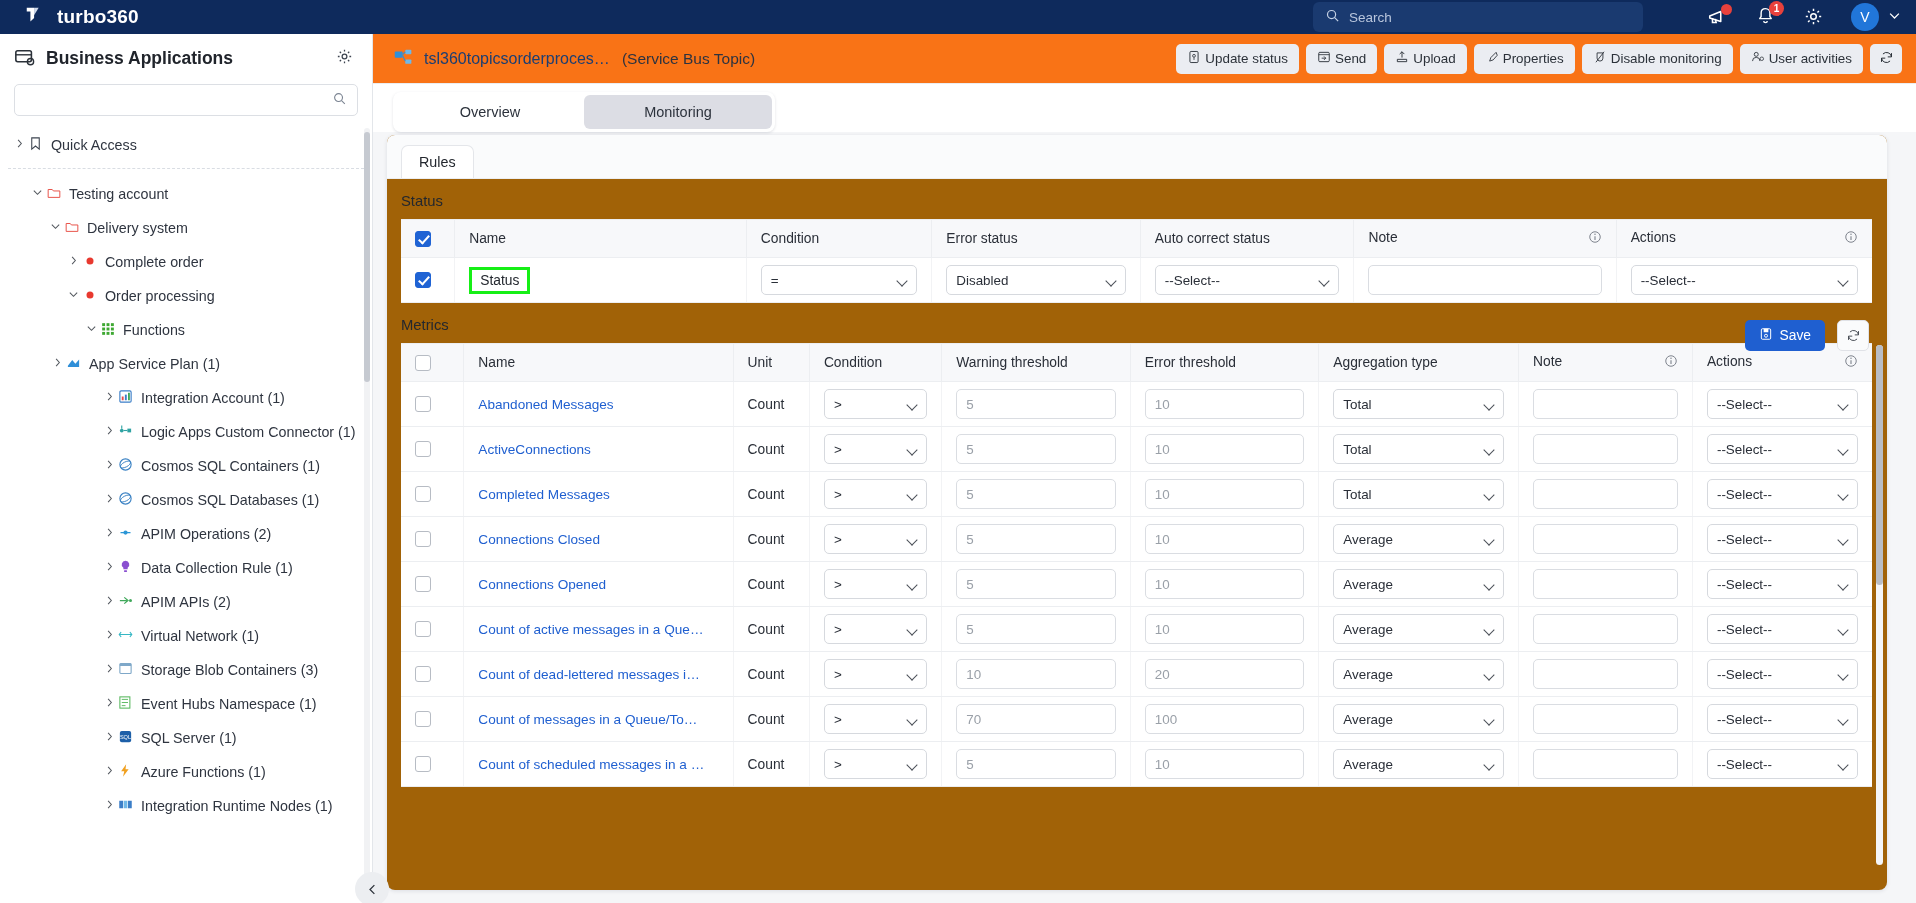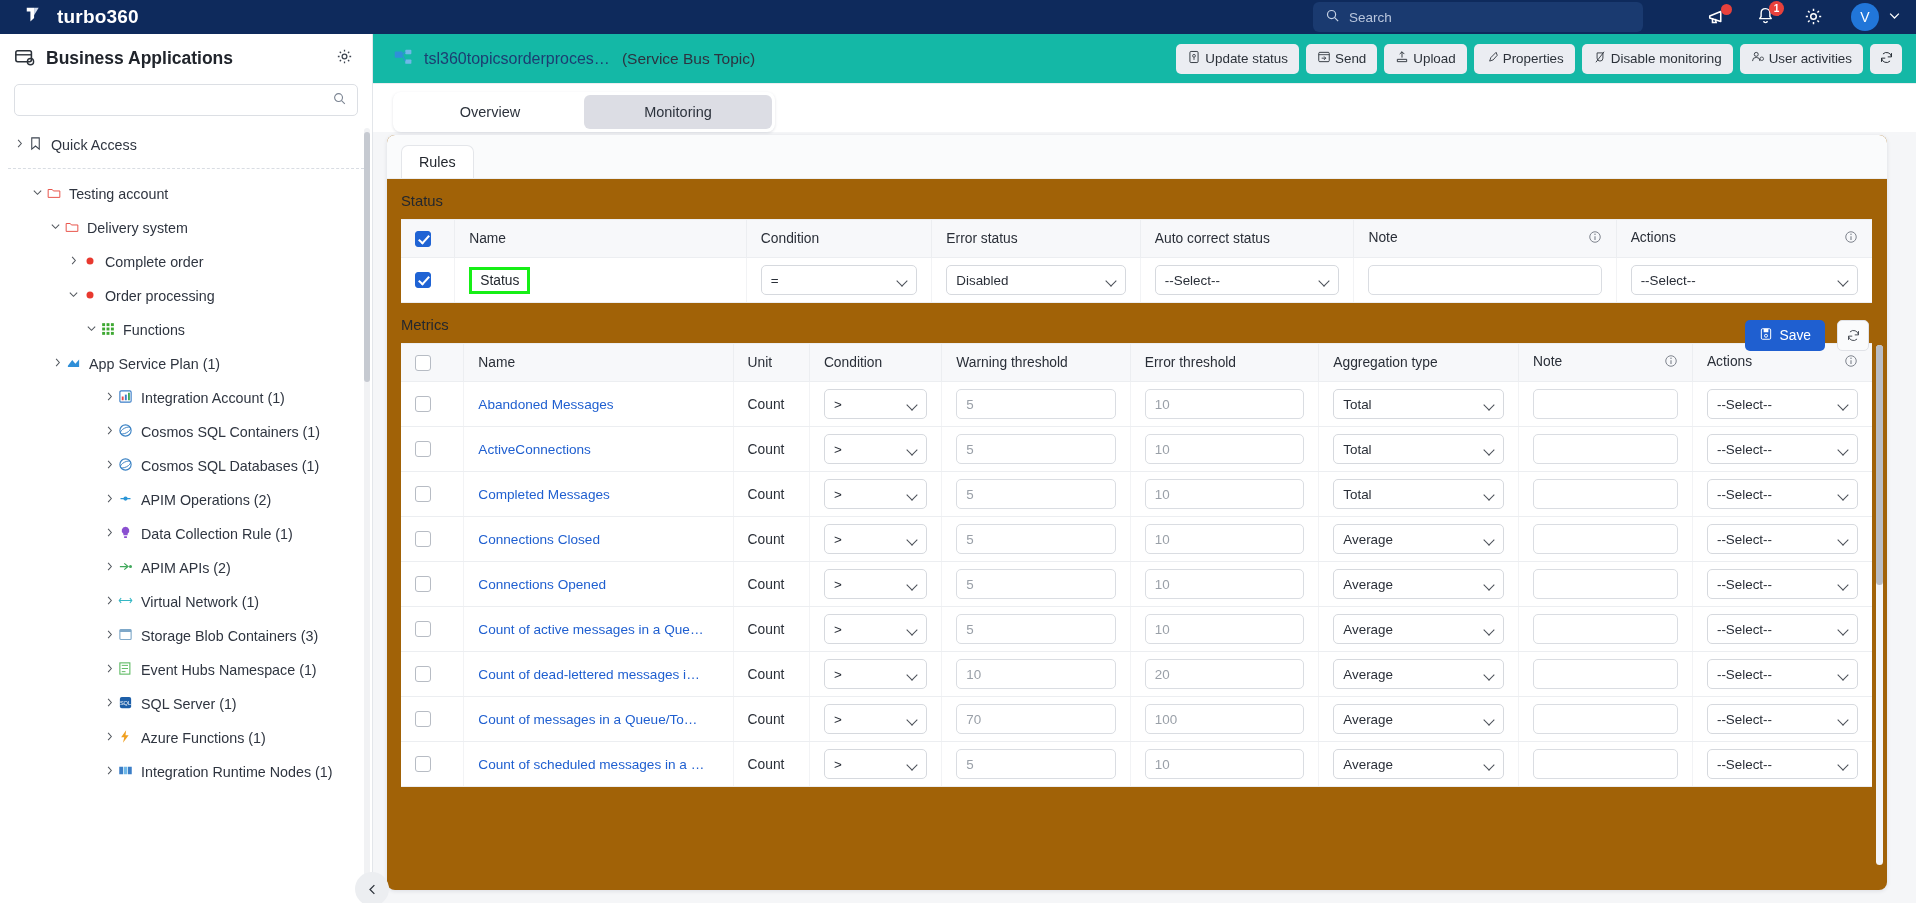--- a/index.html
+++ b/index.html
@@ -87,21 +87,21 @@
   .collapse-btn {
     position: absolute; left: 355px; top: 838px; width: 34px; height: 34px;
     border-radius: 50%; background: #eceef1; display: flex;
     align-items: center; justify-content: center; cursor: pointer; z-index: 5;
   }
 
   
   .content { position: absolute; top: 34px; left: 373px; width: 1543px; height: 869px; }
   .res-head {
     height: 50px; display: flex; align-items: center; padding: 0 14px 0 20px;
-    background: #14b8a6; border-bottom: 1px solid #ebedf0;
+    background: #f97316; border-bottom: 1px solid #ebedf0;
   }
   .res-ic { width: 21px; height: 21px; margin-right: 10px; }
   .res-name { font-size: 16px; color: #1c3e72; }
   .res-type { font-size: 15.5px; color: #2d3340; margin-left: 12px; }
   .hdr-actions { margin-left: auto; display: flex; align-items: center; gap: 7px; }
   .hbtn {
     display: flex; align-items: center; gap: 4px; height: 30px; padding: 0 11px;
     background: #ebedf2; border-radius: 5px; font-size: 13.4px; color: #2b3139;
     cursor: pointer; white-space: nowrap;
   }
@@ -370,20 +370,32 @@
               <rect x="11" y="9" width="3" height="9" fill="#3b7ec7"></rect>
               <rect x="16" y="6" width="3" height="12" fill="#3fa85a"></rect>
             </svg></span>
           <span>Integration Account (1)</span>
         </div>
         <div class="tree-row" style="padding-left: 101px;">
           <span class="chev"><svg viewBox="0 0 24 24" width="11" height="11">
               <path d="M9 4 L16 12 L9 20" fill="none" stroke="#53585f" stroke-width="2.3"></path>
             </svg></span>
           <span class="tr-ic"><svg viewBox="0 0 24 24" width="15" height="15">
+              <circle cx="6" cy="12" r="3" fill="#2fa3a3"></circle>
+              <rect x="15" y="9" width="6" height="6" fill="#2fa3a3"></rect>
+              <line x1="9" y1="12" x2="15" y2="12" stroke="#2fa3a3" stroke-width="1.8"></line>
+              <line x1="6" y1="4" x2="6" y2="9" stroke="#2fa3a3" stroke-width="1.8"></line>
+            </svg></span>
+          <span>Logic Apps Custom Connector (1)</span>
+        </div>
+        <div class="tree-row" style="padding-left: 101px;">
+          <span class="chev"><svg viewBox="0 0 24 24" width="11" height="11">
+              <path d="M9 4 L16 12 L9 20" fill="none" stroke="#53585f" stroke-width="2.3"></path>
+            </svg></span>
+          <span class="tr-ic"><svg viewBox="0 0 24 24" width="15" height="15">
               <circle cx="12" cy="12" r="9" fill="none" stroke="#3b82c4" stroke-width="1.8"></circle>
               <ellipse cx="12" cy="12" rx="9" ry="4" fill="none" stroke="#3b82c4" stroke-width="1.4" transform="rotate(-28 12 12)"></ellipse>
             </svg></span>
           <span>Cosmos SQL Containers (1)</span>
         </div>
         <div class="tree-row" style="padding-left: 101px;">
           <span class="chev"><svg viewBox="0 0 24 24" width="11" height="11">
               <path d="M9 4 L16 12 L9 20" fill="none" stroke="#53585f" stroke-width="2.3"></path>
             </svg></span>
           <span class="tr-ic"><svg viewBox="0 0 24 24" width="15" height="15">

